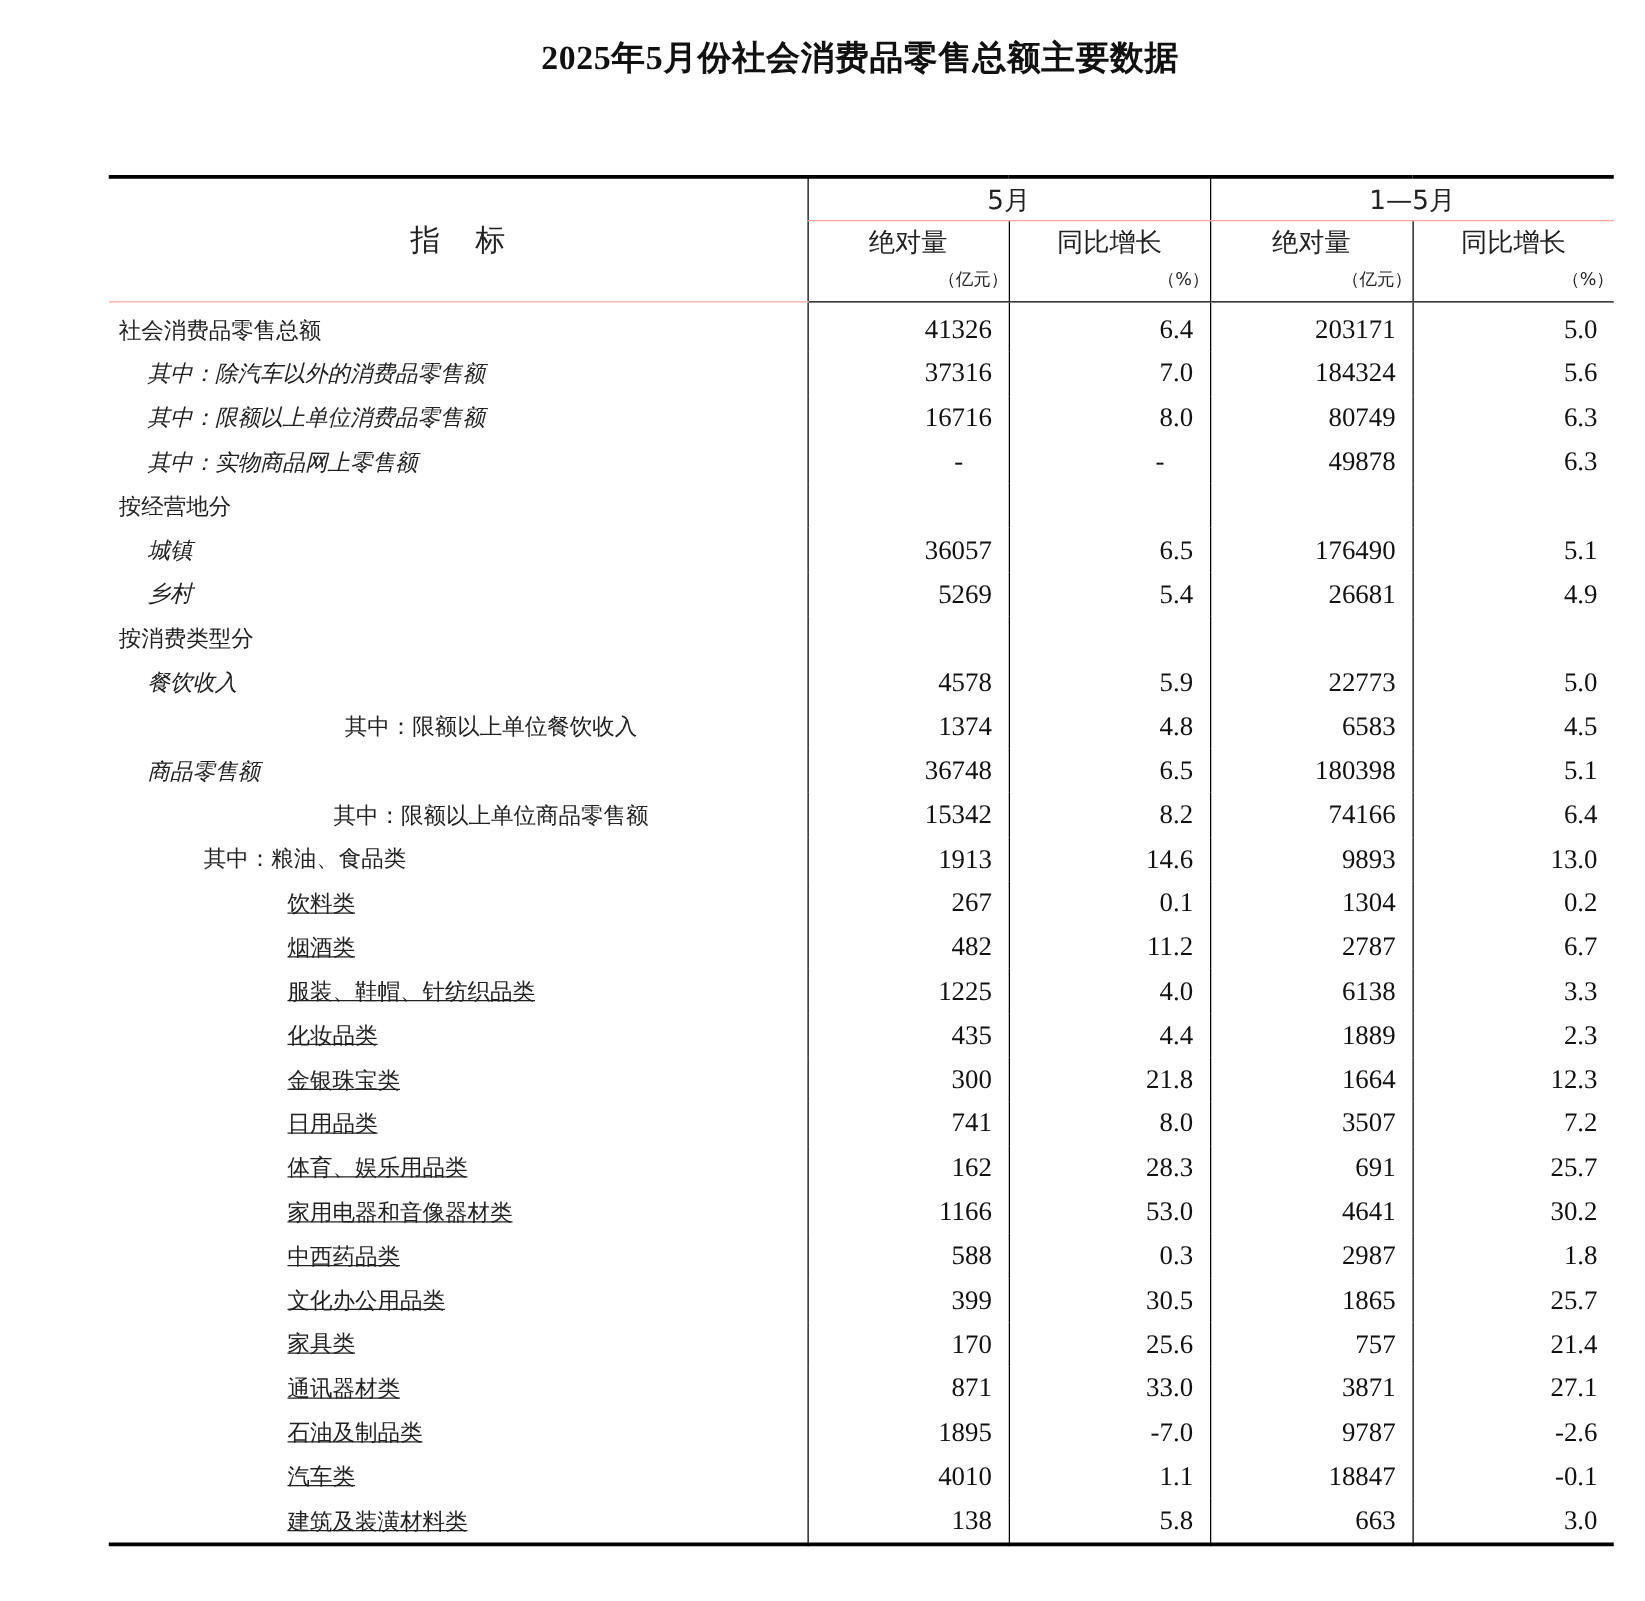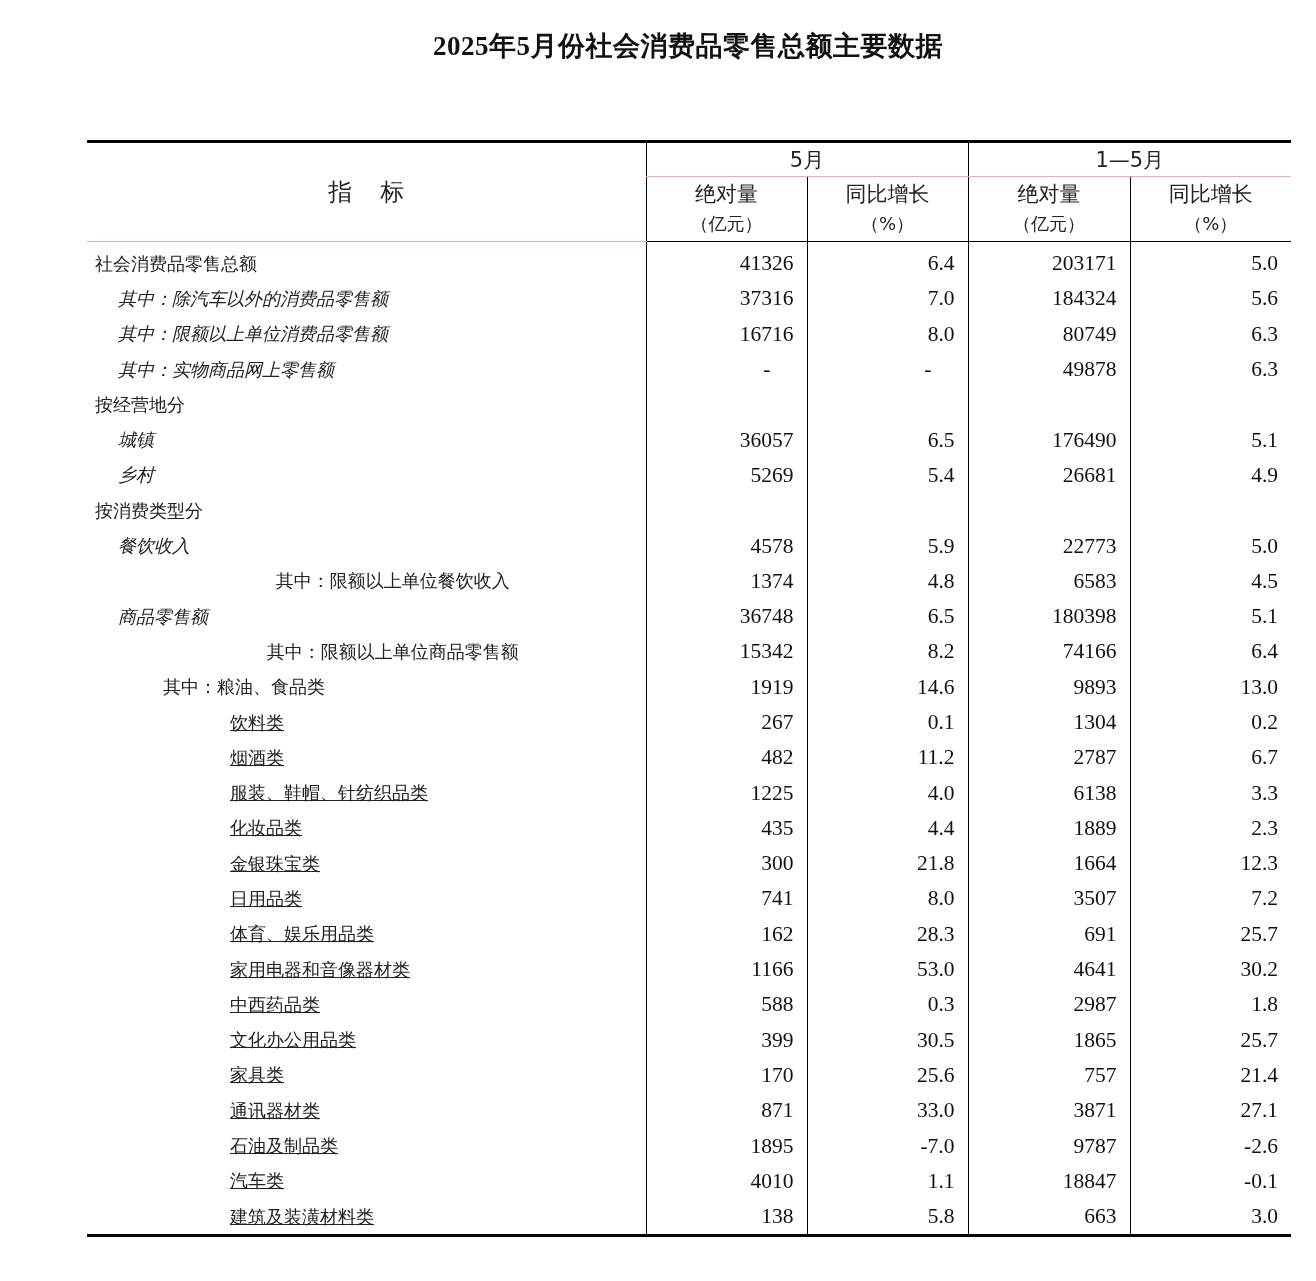--- a/index.html
+++ b/index.html
@@ -24,21 +24,21 @@
     .tbl col.c4 { width: 161px; }
     .tbl th {
       font-weight: normal; font-size: 21px; color: #222;
       font-family: "DejaVu Sans", "Liberation Sans", sans-serif;
       padding: 0; text-align: center; vertical-align: middle;
       border-left: 1px solid #000;
     }
     .tbl th.ind { border-left: none; letter-spacing: 28px; padding-left: 28px; font-size: 24px; }
     .tbl tr.h1 th { height: 33px; border-bottom: 1px solid #fca5a5; }
     .tbl tr.h2 th { height: 64px; line-height: 30px; }
-    .tbl tr.h2 th .unit { display: block; font-size: 18px; }
+    .tbl tr.h2 th .unit { display: block; font-size: 14px; text-align: right; }
     .tbl thead tr.h2 th, .tbl th.ind { border-bottom: 1.5px solid #000; }
     .tbl td {
       height: 35.3px; padding: 0; font-size: 21.5px; vertical-align: middle;
       border-left: 1px solid #000;
     }
     .tbl td.label {
       border-left: none; color: #222; font-size: 18px;
       font-family: "DejaVu Sans", "Liberation Sans", sans-serif; white-space: nowrap;
     }
     .tbl td.num { text-align: right; padding-right: 13px; font-family: "Liberation Serif", "DejaVu Serif", serif; }
@@ -172,21 +172,21 @@
       </tr>
       <tr>
         <td class="label lvl2">其中：限额以上单位商品零售额</td>
         <td class="num">15342</td>
         <td class="num">8.2</td>
         <td class="num">74166</td>
         <td class="num">6.4</td>
       </tr>
       <tr>
         <td class="label lvl3">其中：粮油、食品类</td>
-        <td class="num">1919</td>
+        <td class="num">1913</td>
         <td class="num">14.6</td>
         <td class="num">9893</td>
         <td class="num">13.0</td>
       </tr>
       <tr>
         <td class="label lvl4">饮料类</td>
         <td class="num">267</td>
         <td class="num">0.1</td>
         <td class="num">1304</td>
         <td class="num">0.2</td>

